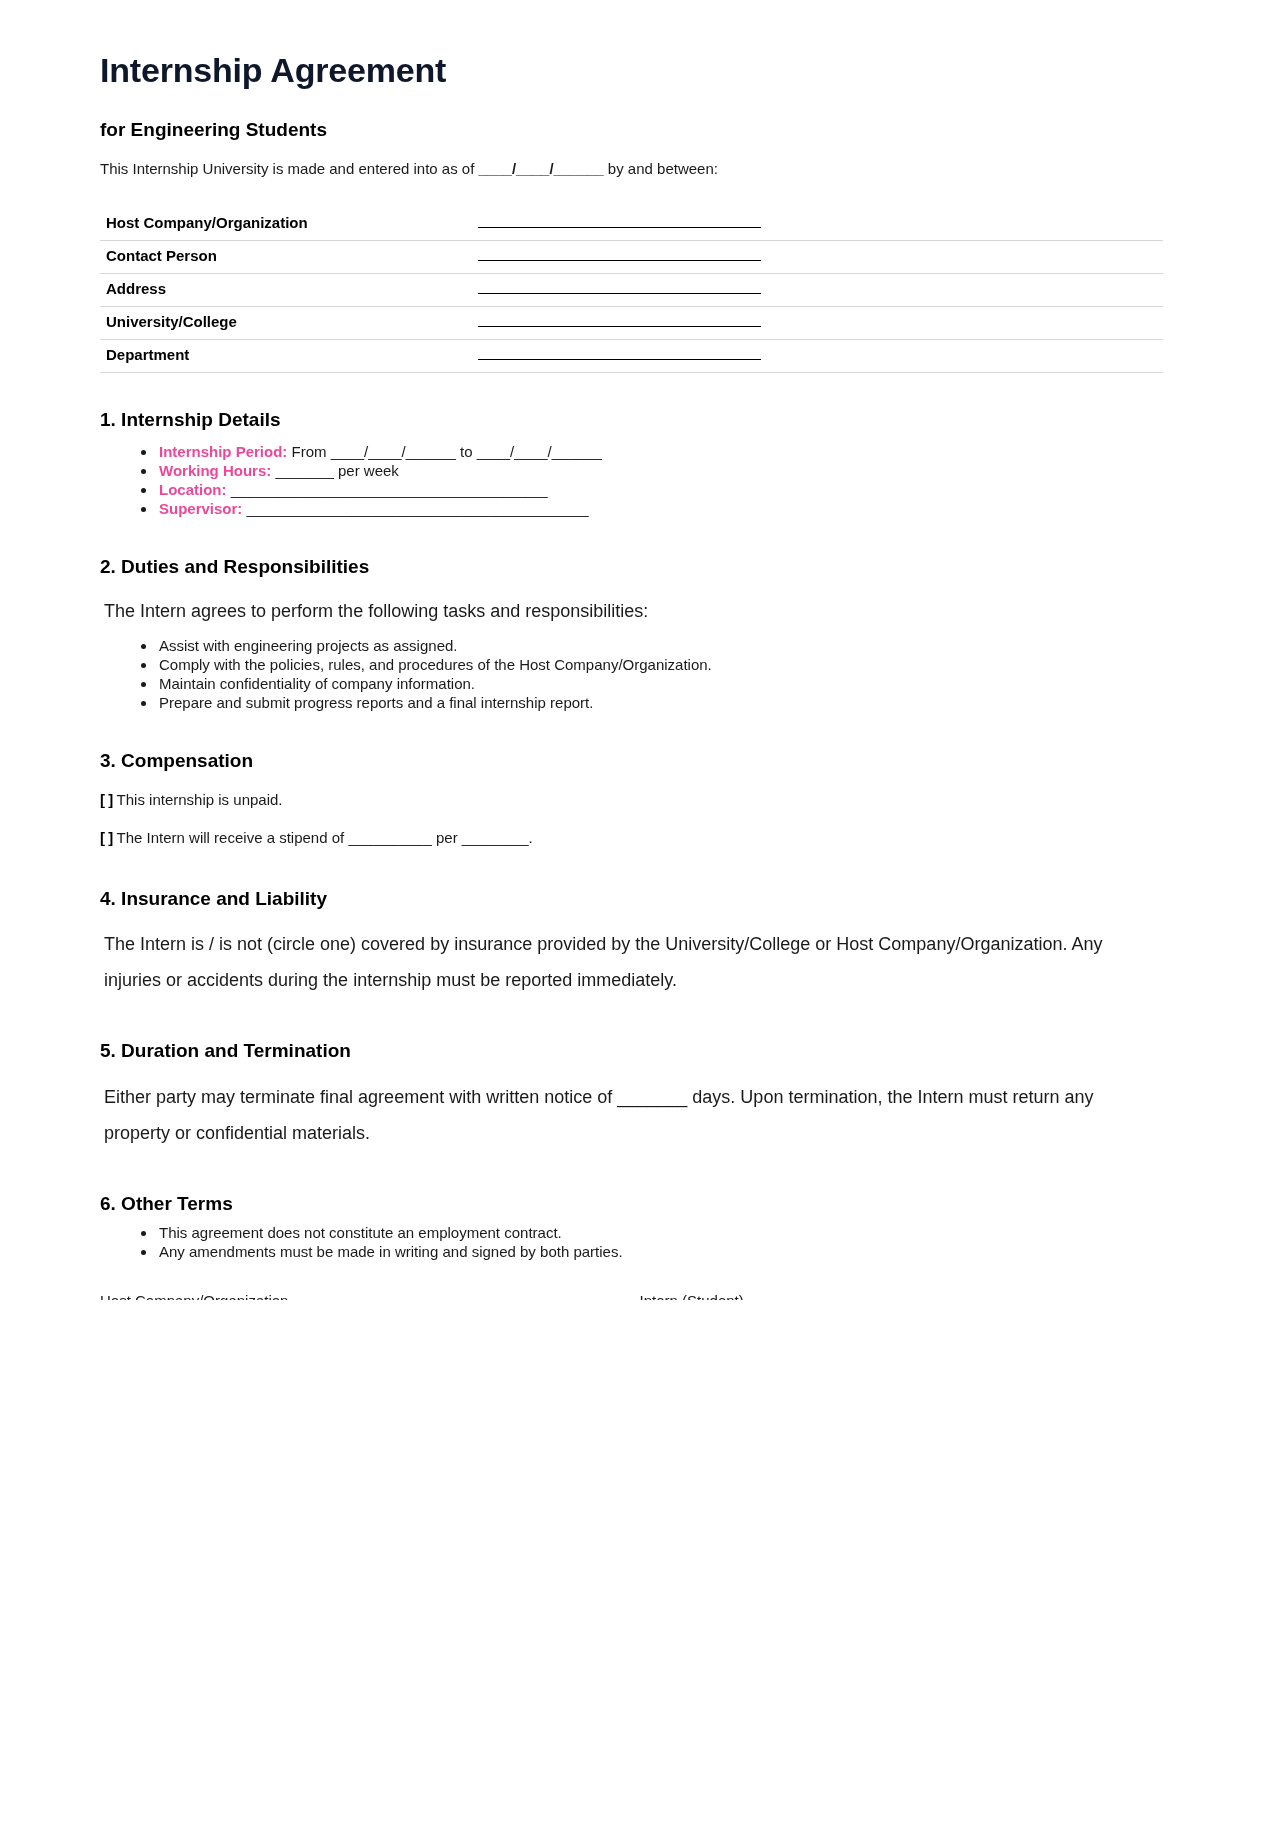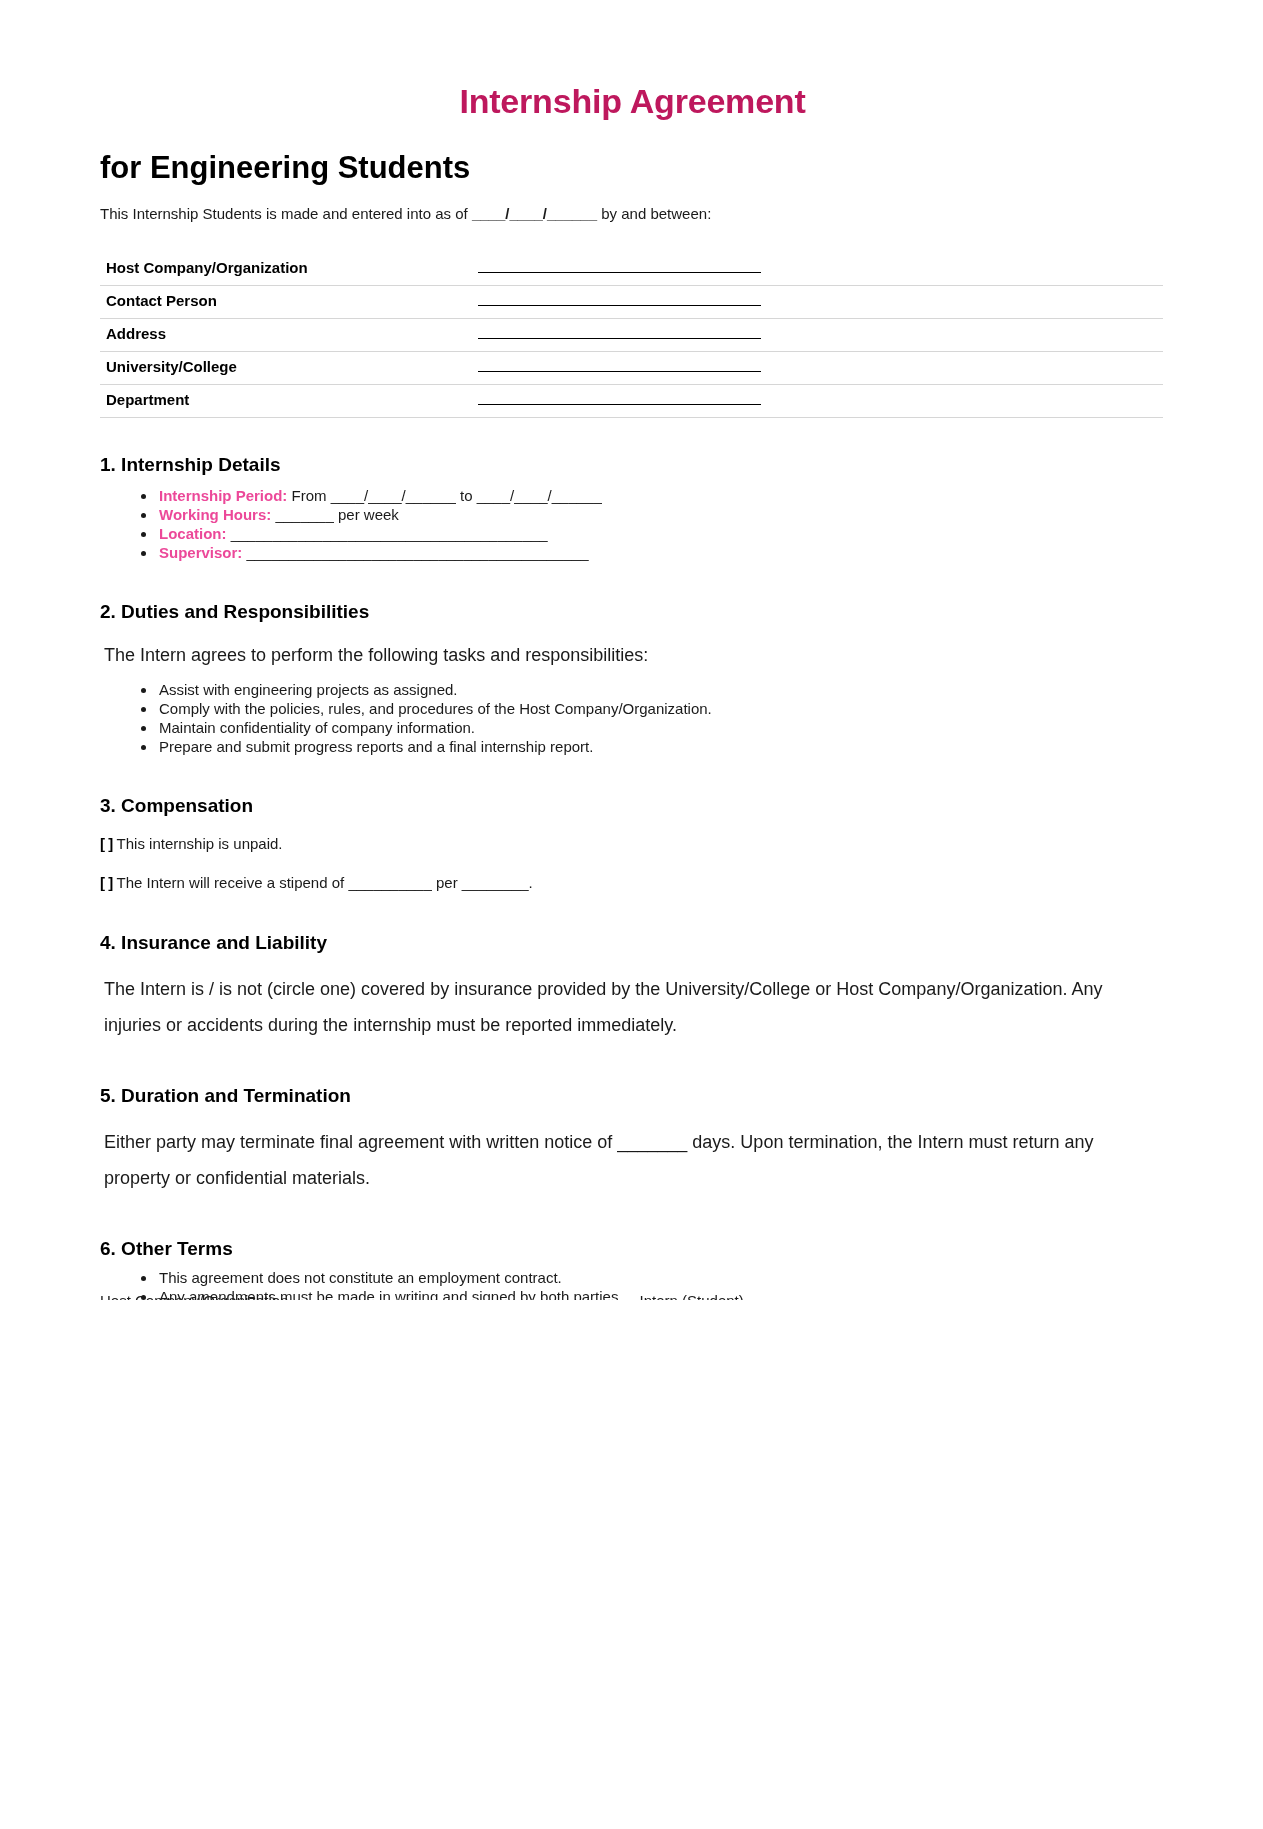--- a/index.html
+++ b/index.html
@@ -32,27 +32,26 @@
     left: 100px;
     top: 0;
     width: 1065px;
   }
 
   .doc-title {
     font-size: 34px;
     font-weight: bold;
     letter-spacing: -0.2px;
     margin: 0;
-    padding-top: 83px;
+    padding-top: 52px;
     line-height: 1.1;
-    color: #be185d;
-    text-align: center;
+    color: #0f172a;
   }
   .doc-subtitle {
-    font-size: 31px;
+    font-size: 19px;
     font-weight: bold;
     margin: 0;
     padding-top: 30px;
     line-height: 1.15;
     color: #000;
   }
 
   .intro {
     font-size: 15px;
     line-height: 1.5;
@@ -170,21 +169,21 @@
 </head>
 <body>
 
 <div class="page">
   <div class="page-body">
 
     <h1 class="doc-title">Internship Agreement</h1>
     <h2 class="doc-subtitle">for Engineering Students</h2>
 
     <p class="intro">
-      <span>This Internship Students is made and entered into as of</span>
+      <span>This Internship University is made and entered into as of</span>
       <span class="blank-b">____/____/______</span>
       <span>by and between:</span>
     </p>
 
     <table class="form-table">
       <tbody>
         <tr>
           <td class="ft-label">Host Company/Organization</td>
           <td class="ft-value"><span class="fill-line"></span></td>
         </tr>

